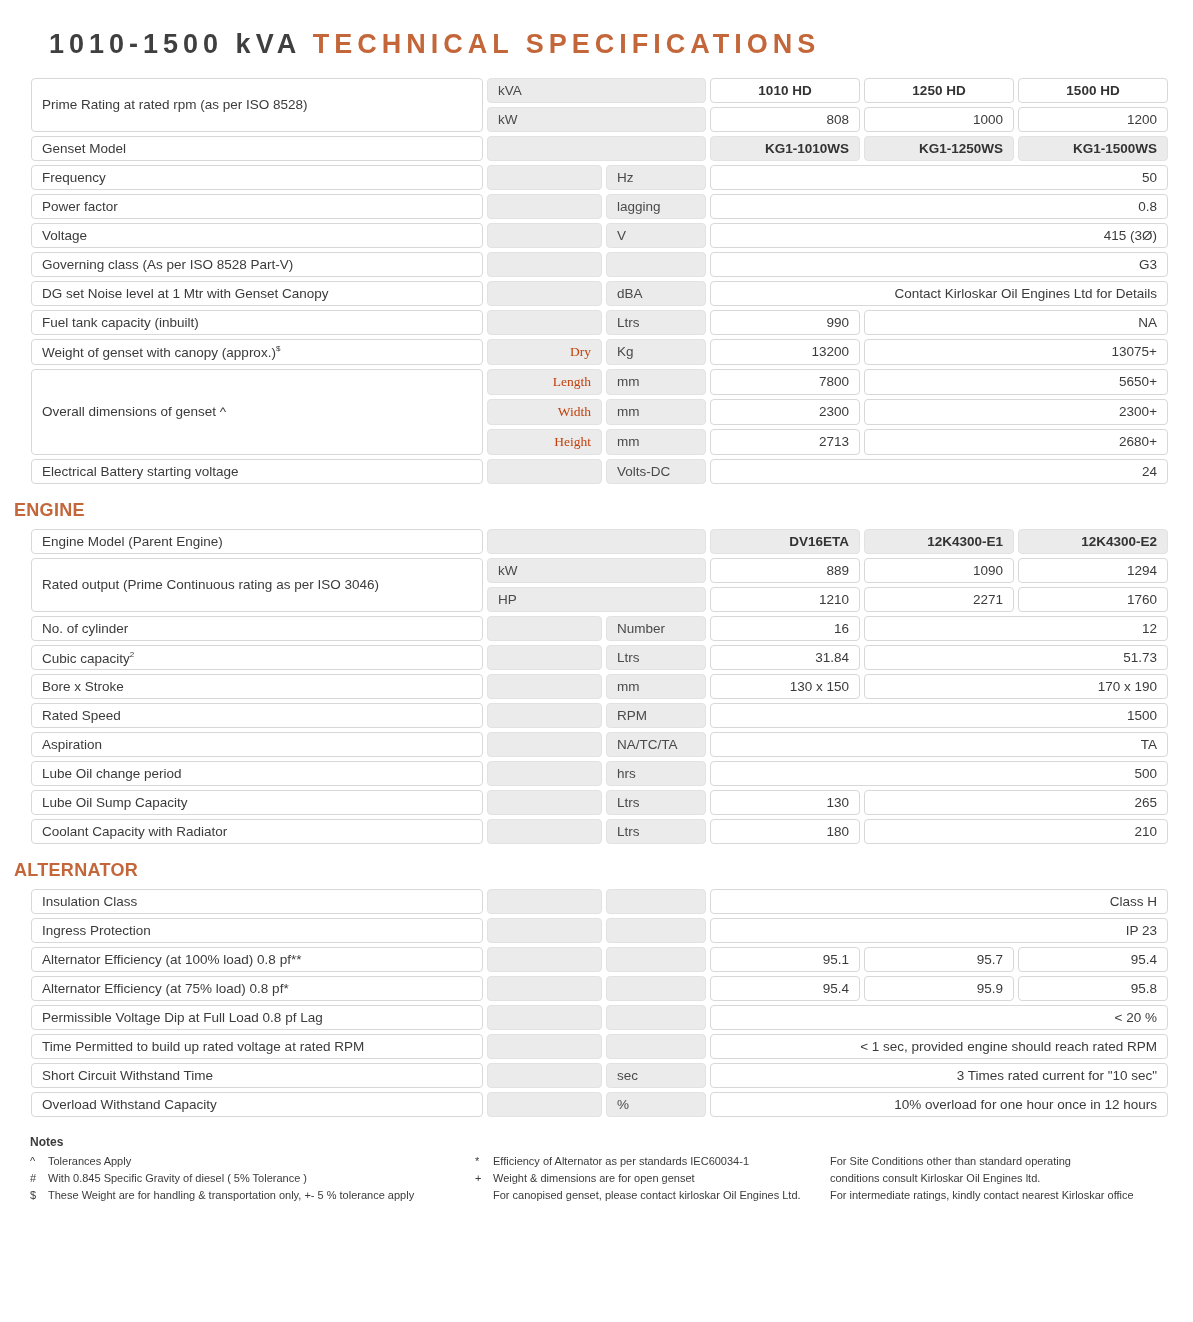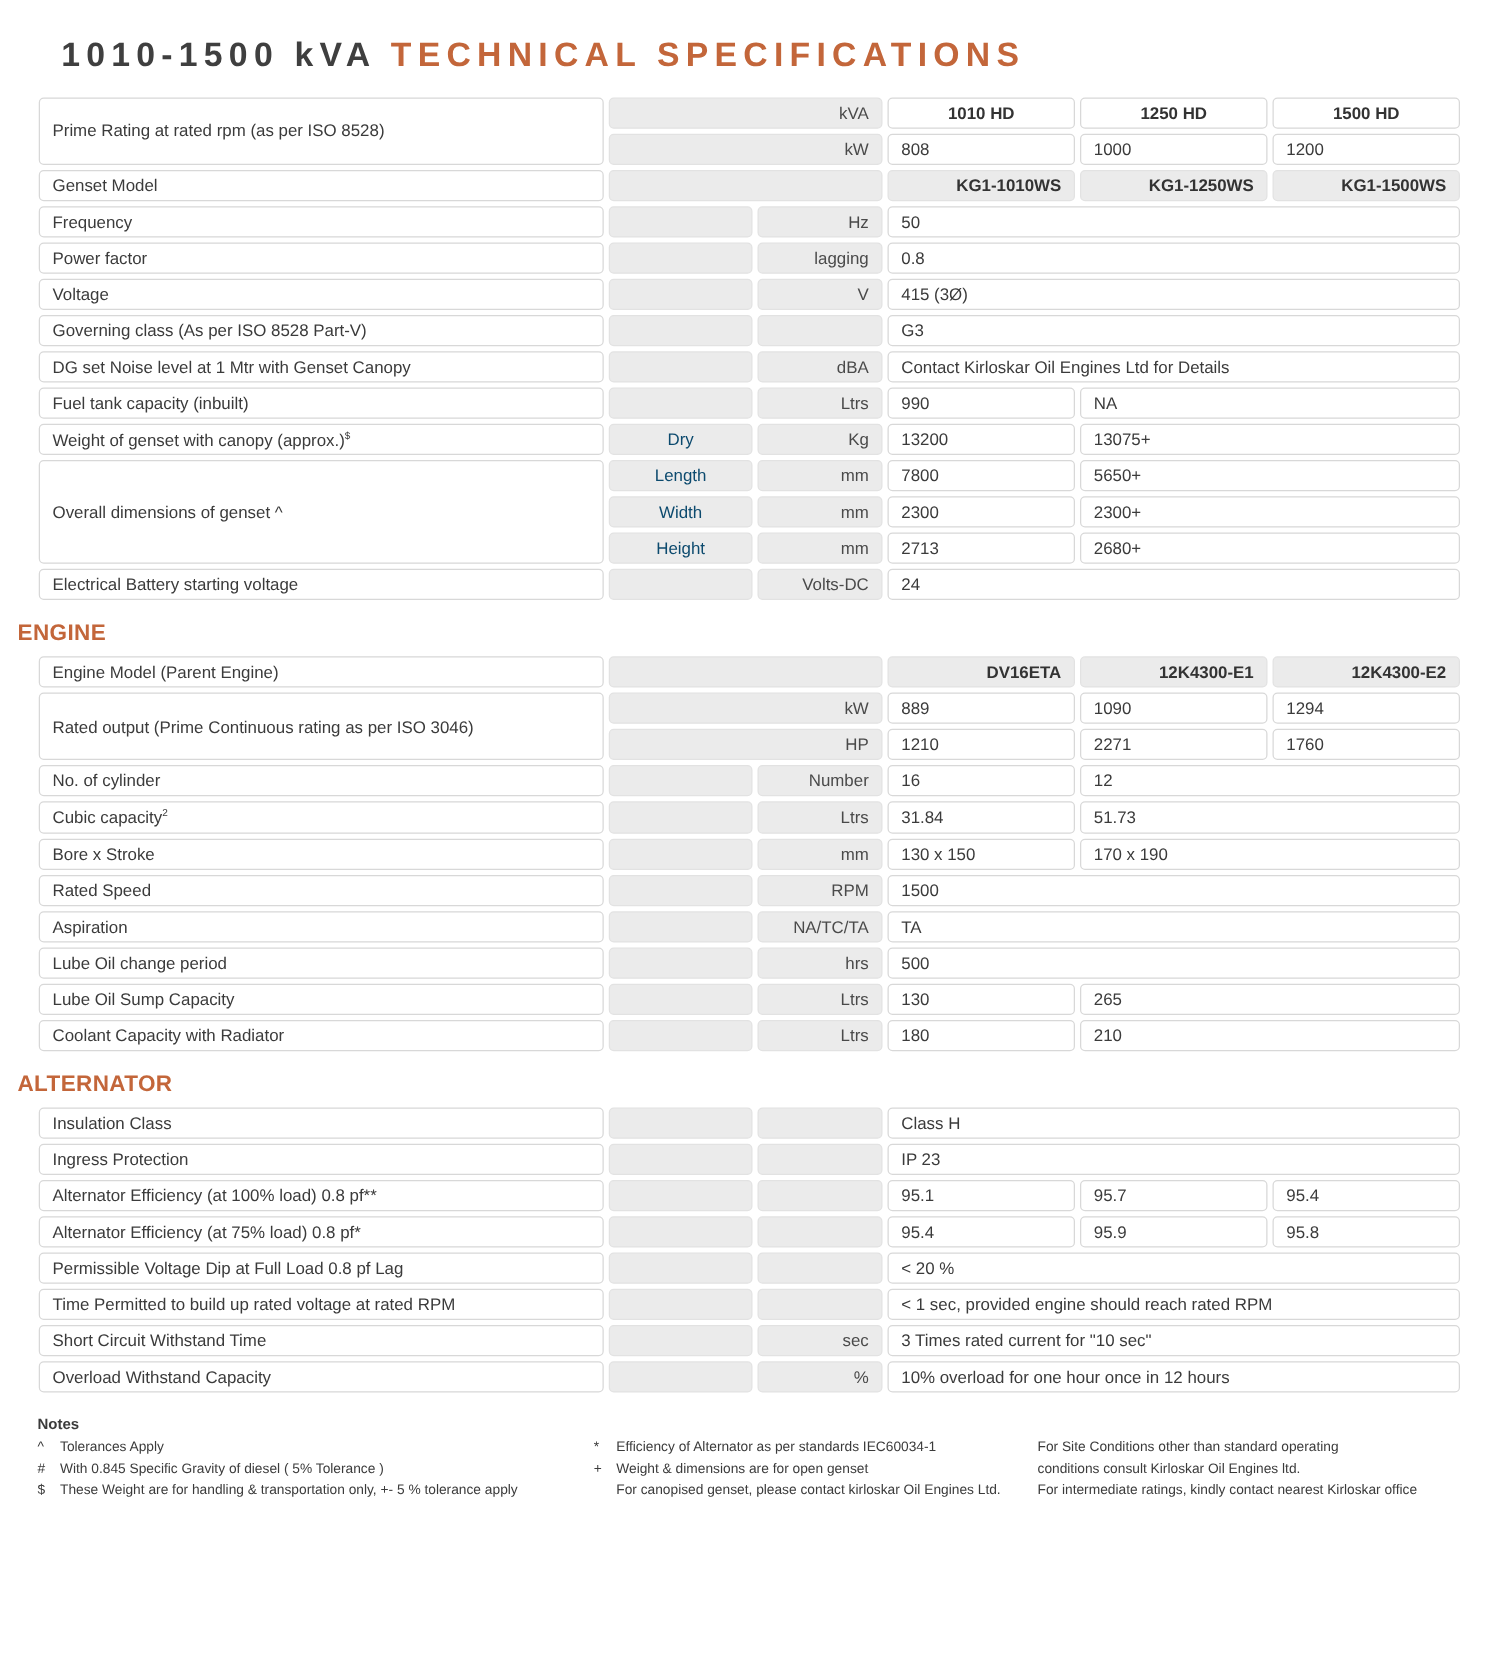--- a/index.html
+++ b/index.html
@@ -25,24 +25,24 @@
     border-radius:4px;
     background:#ffffff;
     height:24px;
     font-size:13.5px;
     color:#3b3b3b;
     padding:4px 10px;
     vertical-align:middle;
     box-sizing:border-box;
   }
   .label{text-align:left;}
-  .sub{background:#ebebeb;border-color:#e2e2e2;color:#0c4a6e;text-align:center;}
-  .unit{background:#ebebeb;border-color:#e2e2e2;color:#4a4a4a;text-align:right;}
+  .sub{background:#ebebeb;border-color:#e2e2e2;color:#c2410c;text-align:right;font-family:Liberation Serif, serif;}
+  .unit{background:#ebebeb;border-color:#e2e2e2;color:#4a4a4a;text-align:left;}
   .unit.blank{background:#ebebeb;}
-  .val{text-align:left;}
+  .val{text-align:right;}
   .model{background:#ebebeb;border-color:#e2e2e2;text-align:right;font-weight:bold;color:#333;}
   .hd{background:#ffffff;text-align:center;font-weight:bold;color:#333;}
 
   .sect{
     color:#c3663a;
     font-size:18px;
     font-weight:bold;
     padding:12px 0 4px 14px;
     letter-spacing:0.3px;
   }

